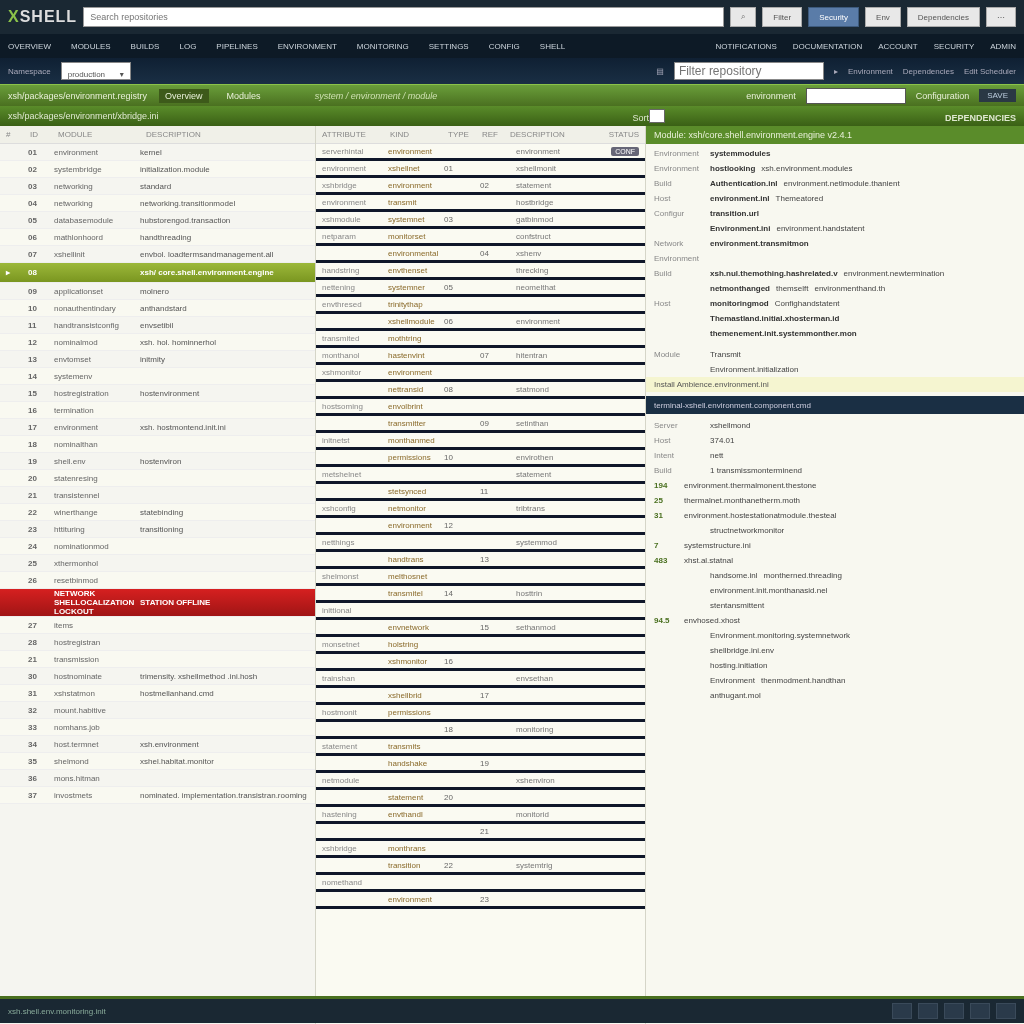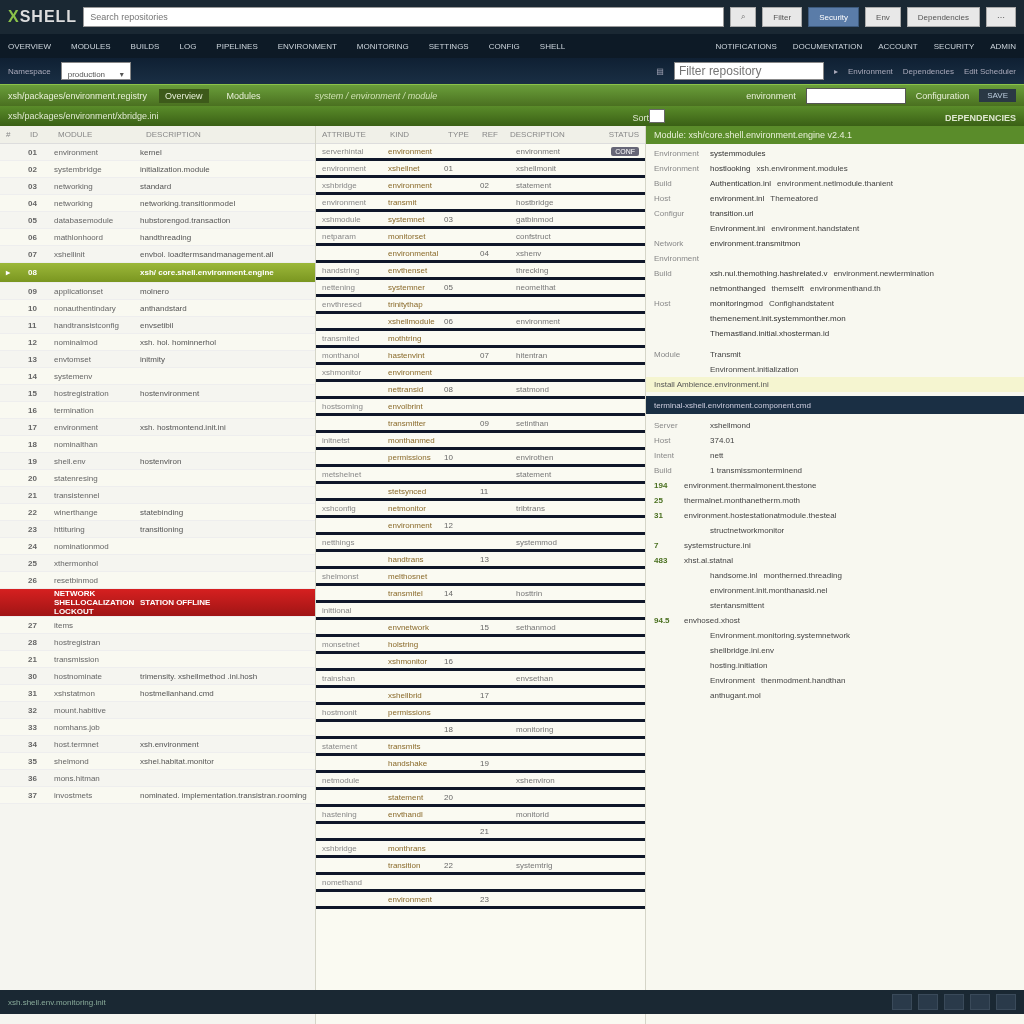--- a/index.html
+++ b/index.html
@@ -44,26 +44,26 @@
 .mrow{height:17px;display:flex;align-items:center;padding:0 6px;gap:6px;border-bottom:3px solid #0f172a;font-size:8px}
 .mrow .mc1{width:60px;color:#888}
 .mrow .mc2{width:50px;color:#8a6a2a}
 .mrow .mc3{width:30px;color:#666}
 .mrow .mc4{flex:1;color:#777}
 .mrow .pill{background:#667;color:#fff;padding:1px 4px;border-radius:2px;font-size:7px}
 .col-r .rhdr{height:18px;background:#5a8c2a;color:#e8f0d8;padding:0 8px;display:flex;align-items:center;font-size:9px;margin-bottom:2px}
 .rrow{padding:3px 8px;font-size:8px;color:#555;display:flex;gap:6px;align-items:center}
 .rrow .k{color:#888;width:50px}
 .rrow .v{color:#444}
-.rrow .b{font-weight:normal;color:#333}
+.rrow .b{font-weight:bold;color:#333}
 .rbar{height:18px;background:#1a2f44;color:#ccd;padding:0 8px;display:flex;align-items:center;font-size:8px;margin:4px 0}
 .rrow.hl{background:#f5f5d0}
 .rrow .num{color:#4a7020;font-weight:bold;width:24px}
 .rrow.g{color:#4a7020}
-.footer{position:fixed;bottom:10px;width:1024px;height:24px;background:#1a2833;display:flex;align-items:center;padding:0 8px;gap:8px}
+.footer{position:fixed;bottom:1px;width:1024px;height:24px;background:#1a2833;display:flex;align-items:center;padding:0 8px;gap:8px}
 .footer .stat{color:#8a9;font-size:8px}
 .footer .ico{width:20px;height:16px;background:#2a3a4a;border:1px solid #3a4a5a}
 .gstrip{height:4px;background:#4a7020;position:fixed;bottom:24px;width:1024px}
 </style>
 </head>
 <body>
 
 <div class="topbar">
 <span class="logo"><span>X</span><span class="sh">SHELL</span></span>
 <input class="search-main" placeholder="Search repositories" style="">
@@ -753,25 +753,25 @@
           <span class="v">themselft</span>
           <span class="v">environmenthand.th</span>
         </div>
         <div class="rrow">
           <span class="k">Host</span>
           <span class="v b">monitoringmod</span>
           <span class="v">Confighandstatent</span>
         </div>
         <div class="rrow">
           <span class="k"></span>
+          <span class="v b">Themastland.initial.xhosterman.id</span>
+        </div>
+        <div class="rrow">
+          <span class="k"></span>
           <span class="v b">themenement.init.systemmonther.mon</span>
-        </div>
-        <div class="rrow">
-          <span class="k"></span>
-          <span class="v b">Themastland.initial.xhosterman.id</span>
         </div>
       </div>
 <div id="right-kv2" style="margin-top:6px">
         <div class="rrow">
           <span class="k">Module</span>
           <span class="v">Transmit</span>
         </div>
         <div class="rrow">
           <span class="k"></span>
           <span class="v">Environment.initialization</span>

